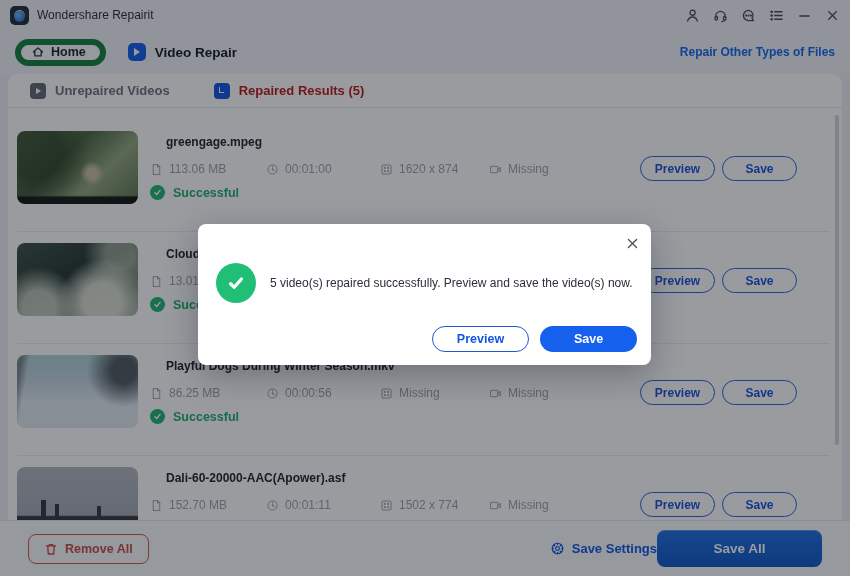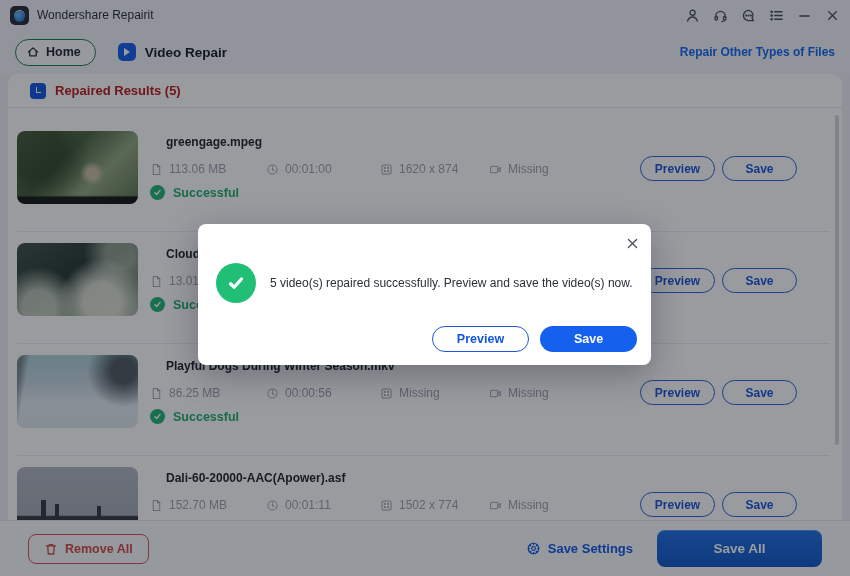--- a/index.html
+++ b/index.html
@@ -15,21 +15,21 @@
                      border-radius:50%; background:radial-gradient(circle at 35% 35%, #6db7f2, #2b7fd8 70%);
                      border-top:1.5px solid #dce9f5; }
   .app-title { font-size:12px; color:#2a2e36; }
   .tb-icons { display:flex; align-items:center; gap:12px; }
   .tb-icon { width:16px; height:16px; display:flex; align-items:center; justify-content:center; color:#474d59; cursor:pointer; }
   .tb-icon svg { width:15px; height:15px; stroke:currentColor; fill:none; stroke-width:1.4; stroke-linecap:round; stroke-linejoin:round; }
 
   
   .navbar { position:absolute; top:30px; left:0; right:0; height:44px; background:#f2f4f8;
             display:flex; align-items:center; padding:0 15px; }
-  .home-btn { display:flex; align-items:center; gap:6px; background:#fbfcfe; border:1px solid #15803d;
+  .home-btn { display:flex; align-items:center; gap:6px; background:#fbfcfe; border:6px solid #15803d;
               border-radius:14px; height:27px; padding:0 14px 0 10px; font-size:12.5px; font-weight:700;
               color:#1d222b; cursor:pointer; }
   .home-btn svg { width:14px; height:14px; stroke:#2a2f39; fill:none; stroke-width:1.5; stroke-linecap:round; stroke-linejoin:round; }
   .vr-group { display:flex; align-items:center; gap:9px; margin-left:22px; }
   .play-badge { width:18px; height:18px; border-radius:5px; background:#1560ed; display:flex; align-items:center; justify-content:center; }
   .play-badge::after { content:""; width:0; height:0; border-left:6px solid #fff; border-top:4px solid transparent; border-bottom:4px solid transparent; margin-left:1px; }
   .vr-title { font-size:13.5px; font-weight:700; color:#161b24; }
   .repair-link { margin-left:auto; font-size:12px; font-weight:700; color:#1667f0; cursor:pointer; }
 
   
@@ -84,21 +84,21 @@
 
   .scroll-thumb { position:absolute; right:3px; top:41px; width:4px; height:330px; border-radius:2px; background:#d4d6da; cursor:pointer; }
 
   
   .footer { position:absolute; left:0; right:0; bottom:0; height:56px; background:#fafbfc; border-top:1px solid #e6e8ec;
             display:flex; align-items:center; padding:0 28px; }
   .remove-btn { display:flex; align-items:center; gap:7px; height:30px; padding:0 15px; border-radius:8px;
                 border:1.4px solid #d8534e; background:transparent; color:#cf4b46; font-family:inherit;
                 font-size:12.5px; font-weight:700; cursor:pointer; }
   .remove-btn svg { width:14px; height:14px; stroke:#cf4b46; fill:none; stroke-width:1.5; stroke-linecap:round; stroke-linejoin:round; }
-  .footer-right { margin-left:auto; display:flex; align-items:center; gap:24px; }
+  .footer-right { margin-left:auto; display:flex; align-items:center; }
   .save-settings { display:flex; align-items:center; gap:7px; font-size:13px; font-weight:700; color:#1459e8; cursor:pointer; }
   .save-settings svg { width:15px; height:15px; stroke:#1459e8; fill:none; stroke-width:1.3; stroke-linecap:round; }
   .save-all-btn { width:165px; height:37px; border:none; border-radius:8px;
                   background:linear-gradient(180deg,#1f6fe4 0%,#1157c6 100%); color:#fff; font-family:inherit;
                   font-size:13.5px; font-weight:700; cursor:pointer; box-shadow:inset 0 1px 0 rgba(255,255,255,.25); }
 
   
   .dim { position:absolute; inset:0; background:rgba(13,17,26,0.42); }
   .modal { position:absolute; left:198px; top:224px; width:453px; height:141px; background:#fff;
            border-radius:8px; box-shadow:0 10px 34px rgba(10,15,30,.30); }
@@ -178,20 +178,24 @@
     </div>
     <div class="vr-group">
       <span class="play-badge"></span>
       <span class="vr-title">Video Repair</span>
     </div>
     <span class="repair-link">Repair Other Types of Files</span>
   </div>
 
   <div class="panel">
     <div class="tabs">
+      <div class="tab tab-unrepaired">
+        <span class="tab-icon gray"></span>
+        <span>Unrepaired Videos</span>
+      </div>
       <div class="tab tab-repaired">
         <span class="tab-icon blue"></span>
         <span>Repaired Results (5)</span>
       </div>
     </div>
 
     <div class="rows">
 
       <div class="vrow">
         <div class="thumb thumb-1"></div>

